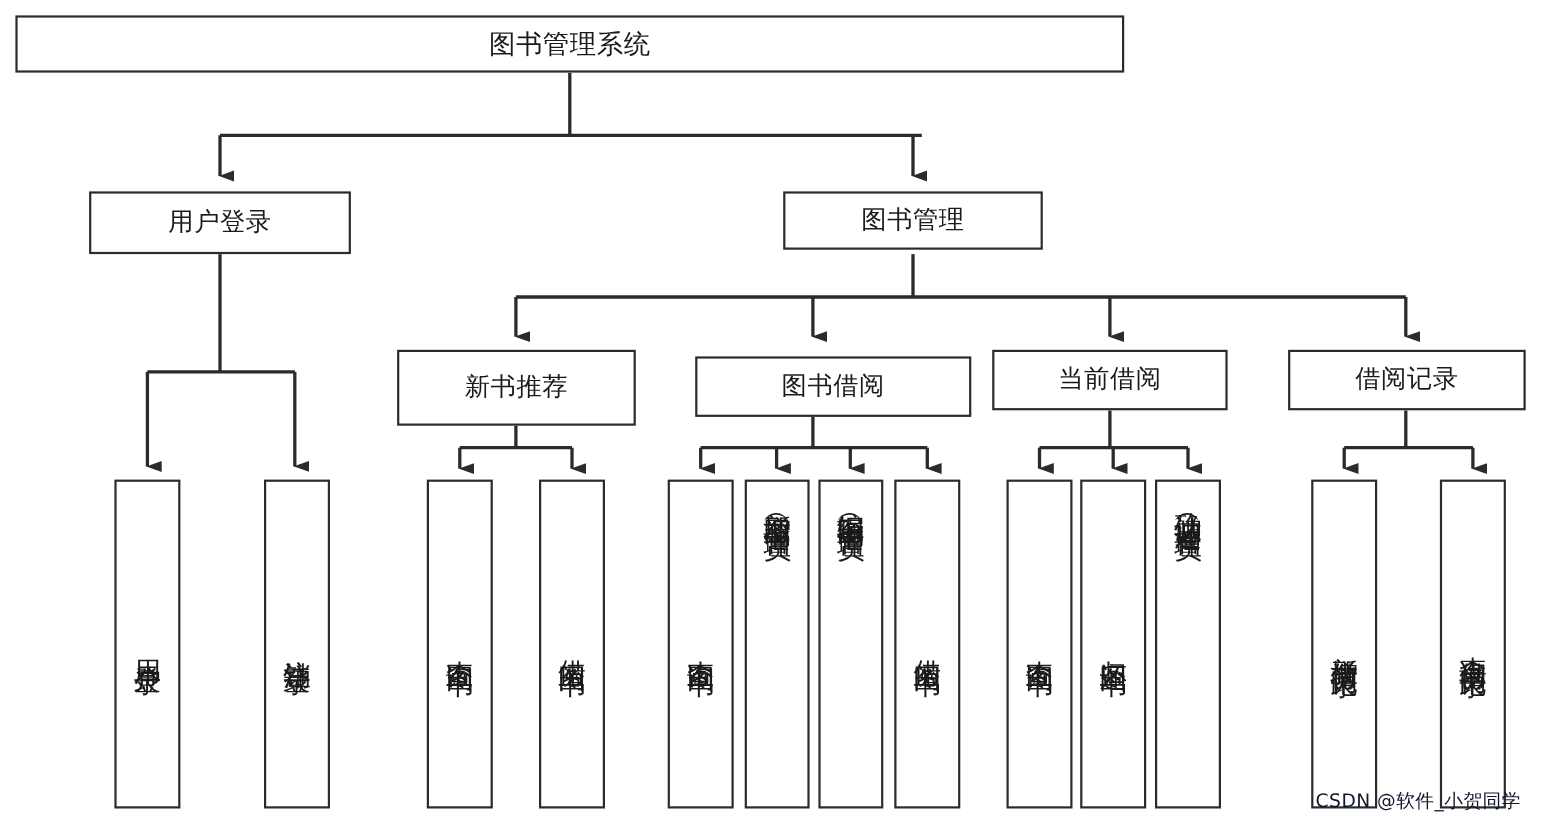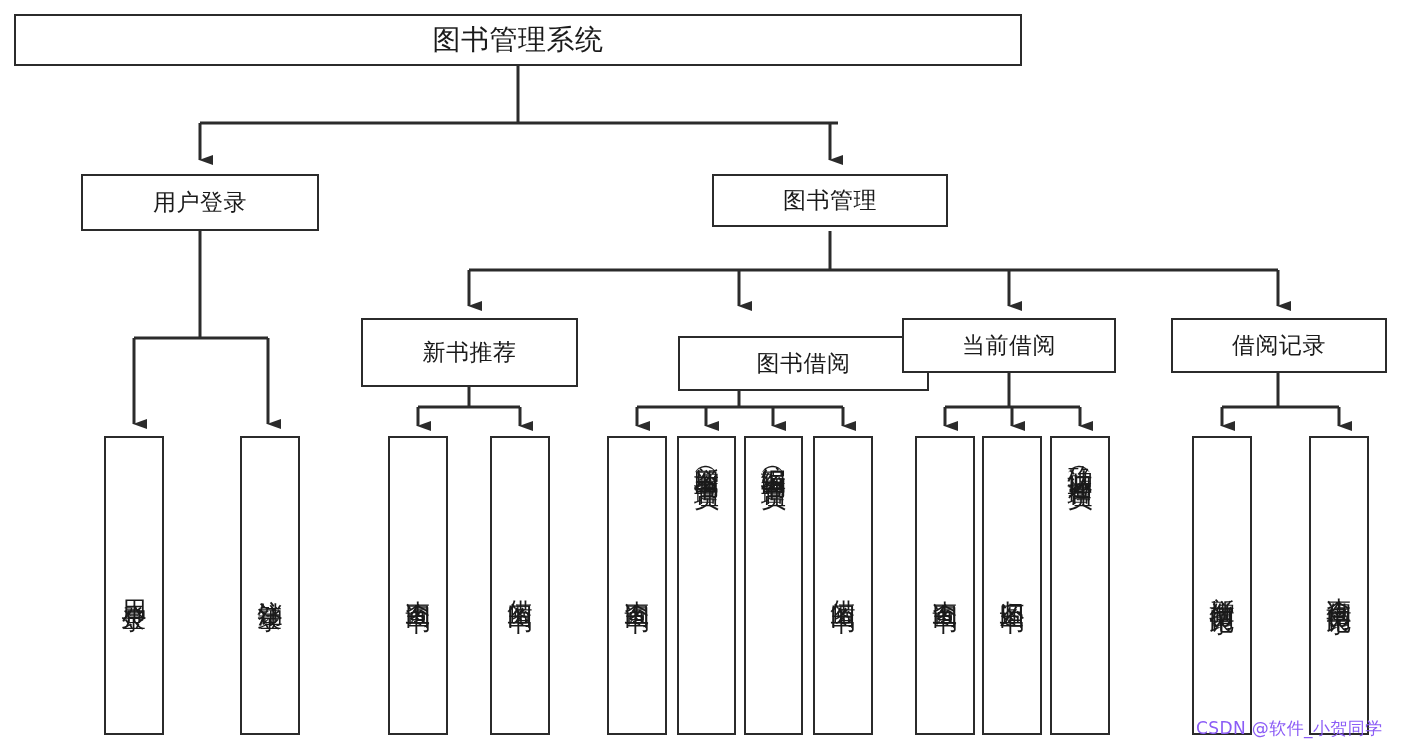--- a/index.html
+++ b/index.html
@@ -39,21 +39,21 @@
     text-align: center;
     line-height: 1.12;
     white-space: nowrap;
   }
   
   .node.horiz .label {
     font-size: 23px;
     letter-spacing: 0.5px;
   }
   .node.root .label {
-    font-size: 28px;
+    font-size: 24px;
   }
   
   .node.vert {
     align-items: flex-start;
     padding-top: 8px;
   }
   .node.vert .label {
     writing-mode: vertical-rl;
     text-orientation: upright;
     font-size: 25px;
@@ -62,21 +62,21 @@
     white-space: nowrap;
     display: block;
     margin: 0 auto;
   }
   .node.vert.center {
     align-items: center;
     padding-top: 0;
   }
   .watermark {
     position: absolute;
-    color: #8b5cf6;
+    color: #0f172a;
     font-size: 17px;
     white-space: nowrap;
     letter-spacing: 0.4px;
   }
 </style>
 </head>
 <body>
 
 <div id="canvas">
 
@@ -143,21 +143,21 @@
   </div>
 
   <div class="node horiz" style="left:712px; top:174px; width:236px; height:53px;">
     <span class="label">图书管理</span>
   </div>
 
   <div class="node horiz" style="left:361px; top:318px; width:217px; height:69px;">
     <span class="label">新书推荐</span>
   </div>
 
-  <div class="node horiz" style="left:632px; top:336px; width:251px; height:55px;margin-left:46px;">
+  <div class="node horiz" style="left:632px; top:324px; width:251px; height:55px;">
     <span class="label">图书借阅</span>
   </div>
 
   <div class="node horiz" style="left:1171px; top:318px; width:216px; height:55px;">
     <span class="label">借阅记录</span>
   </div>
 
   <div class="node horiz" style="left:902px; top:318px; width:214px; height:55px;">
     <span class="label">当前借阅</span>
   </div>

